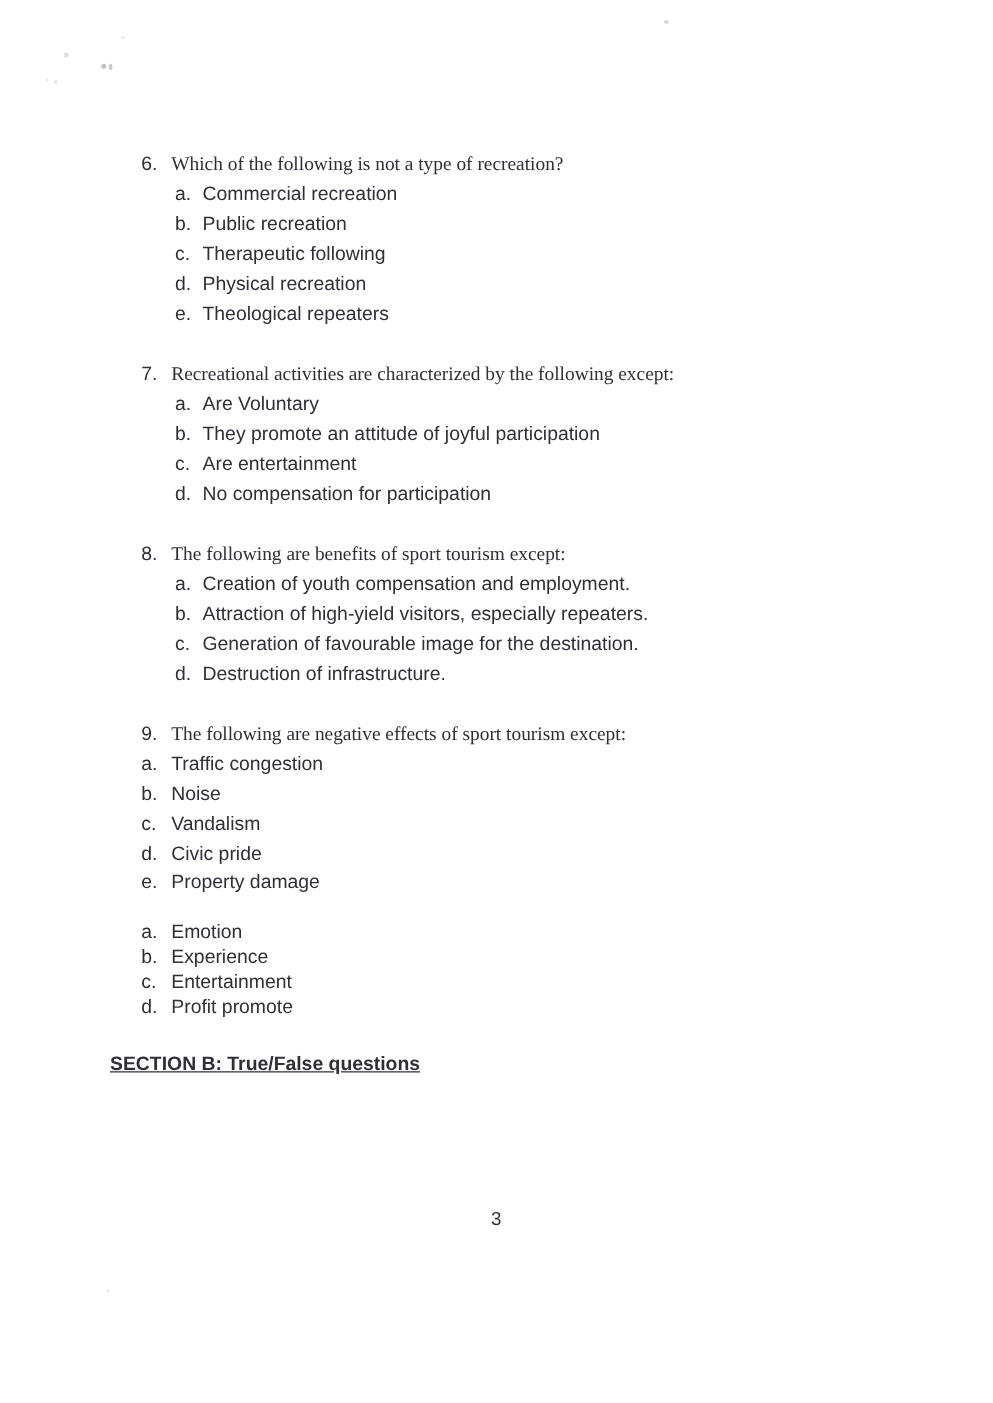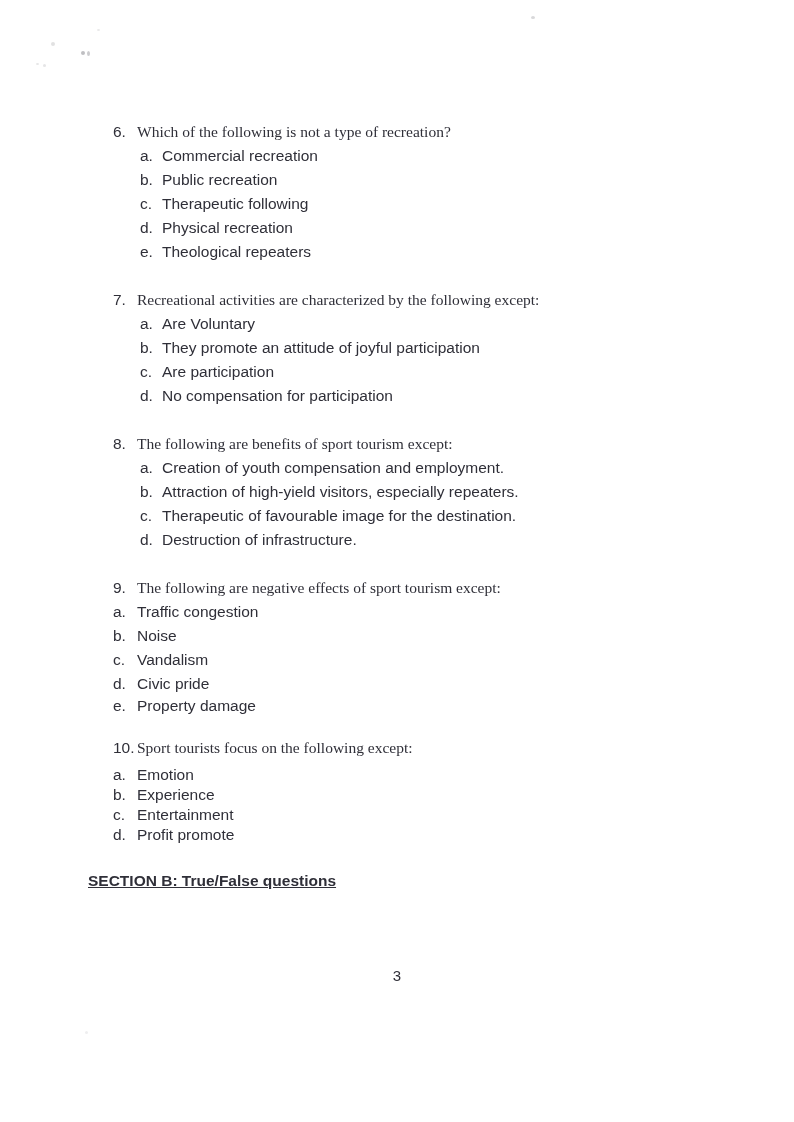--- a/index.html
+++ b/index.html
@@ -121,21 +121,21 @@
         <div class="option">
           <span class="opt-label">a.</span>
           <span class="opt-text">Are Voluntary</span>
         </div>
         <div class="option">
           <span class="opt-label">b.</span>
           <span class="opt-text">They promote an attitude of joyful participation</span>
         </div>
         <div class="option">
           <span class="opt-label">c.</span>
-          <span class="opt-text">Are participation</span>
+          <span class="opt-text">Are entertainment</span>
         </div>
         <div class="option">
           <span class="opt-label">d.</span>
           <span class="opt-text">No compensation for participation</span>
         </div>
       </div>
     </div>
 
     <div class="question" id="question-8">
       <div class="q-line">
@@ -146,21 +146,21 @@
         <div class="option">
           <span class="opt-label">a.</span>
           <span class="opt-text">Creation of youth compensation and employment.</span>
         </div>
         <div class="option">
           <span class="opt-label">b.</span>
           <span class="opt-text">Attraction of high-yield visitors, especially repeaters.</span>
         </div>
         <div class="option">
           <span class="opt-label">c.</span>
-          <span class="opt-text">Therapeutic of favourable image for the destination.</span>
+          <span class="opt-text">Generation of favourable image for the destination.</span>
         </div>
         <div class="option">
           <span class="opt-label">d.</span>
           <span class="opt-text">Destruction of infrastructure.</span>
         </div>
       </div>
     </div>
 
     <div class="question" id="question-9">
       <div class="q-line">
@@ -185,24 +185,20 @@
           <span class="opt-text">Civic pride</span>
         </div>
         <div class="option">
           <span class="opt-label">e.</span>
           <span class="opt-text">Property damage</span>
         </div>
       </div>
     </div>
 
     <div class="question" id="question-10">
-      <div class="q-line">
-        <span class="q-num">10.</span>
-        <span class="q-text">Sport tourists focus on the following except:</span>
-      </div>
       <div class="options flush">
         <div class="option">
           <span class="opt-label">a.</span>
           <span class="opt-text">Emotion</span>
         </div>
         <div class="option">
           <span class="opt-label">b.</span>
           <span class="opt-text">Experience</span>
         </div>
         <div class="option">

